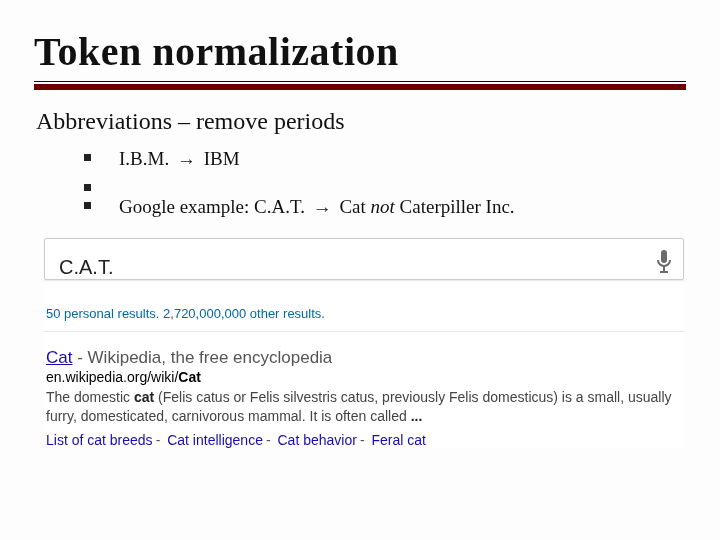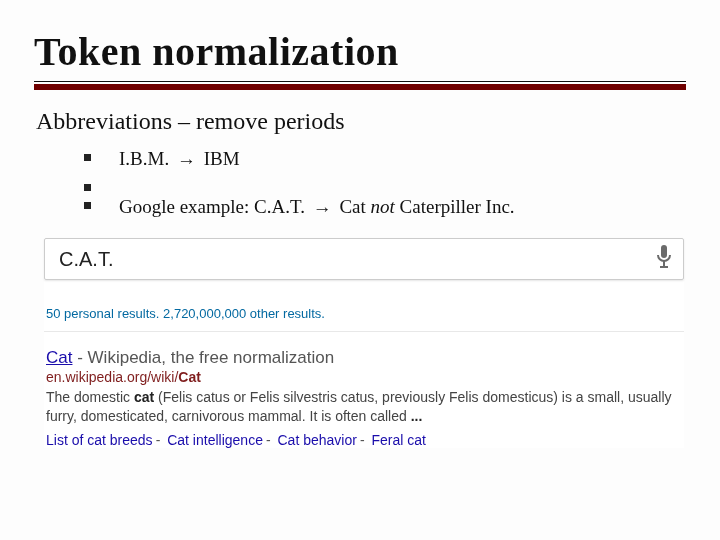--- a/index.html
+++ b/index.html
@@ -18,31 +18,31 @@
   ul.bullets li .sq{width:7px;height:7px;background:#222;margin:9px 12px 0 0;flex:0 0 auto;}
   .arrow{padding:0 3px;}
   .ital{font-style:italic;}
   .shot{
     margin-left:10px;width:640px;background:#fff;
     font-family:Arial,Helvetica,sans-serif;color:#222;
     box-sizing:border-box;
   }
   .sbar{
     border:1px solid #ccc;border-radius:2px;height:40px;
-    display:flex;align-items:center;padding:0 10px 0 14px;
+    display:flex;align-items:flex-end;padding:0 10px 0 14px;
     box-shadow:0 1px 2px rgba(0,0,0,0.1);margin-bottom:26px;
   }
   .sbar-txt{font-size:20px;color:#222;flex:1;}
   .mic{display:inline-block;}
   .stats{font-size:13px;color:#0369a1;margin:0 0 10px 2px;}
   .shot-hr{height:1px;background:#e8e8e8;margin:2px 0 16px 0;}
   .rtitle{font-size:17px;margin:6px 0 0 2px;}
   .rtitle a{color:#1a0dab;text-decoration:underline;}
   .rtitle .src{color:#555;text-decoration:none;}
-  .rurl{font-size:14px;color:#7f1d1d;margin:1px 0 3px 2px;}
+  .rurl{font-size:14px;color:#000000;margin:1px 0 3px 2px;}
   .rurl .b{font-weight:700;}
   .snip{font-size:14px;color:#444;line-height:1.35;margin:0 2px 6px 2px;}
   .snip b{color:#222;}
   .rlinks{font-size:14px;margin-left:2px;}
   .rlinks a{color:#1a0dab;text-decoration:none;}
   .rlinks .dash{color:#555;padding:0 3px;}
 </style>
 </head>
 <body>
 
@@ -88,21 +88,21 @@
           <rect x="8" y="17" width="2" height="5" fill="#6b6b6b"></rect>
           <rect x="5" y="22" width="8" height="2" fill="#6b6b6b"></rect>
         </svg>
       </span>
     </div>
 
     <div class="stats">50 personal results. 2,720,000,000 other results.</div>
     <div class="shot-hr"></div>
 
     <div class="rtitle">
-      <a>Cat</a><span class="src"> - Wikipedia, the free normalization</span>
+      <a>Cat</a><span class="src"> - Wikipedia, the free encyclopedia</span>
     </div>
     <div class="rurl">
       <span>en.wikipedia.org/wiki/</span><span class="b">Cat</span>
     </div>
     <p class="snip">
       <span>The domestic </span><b>cat</b><span> (Felis catus or Felis silvestris catus, previously Felis domesticus) is a small, usually furry, domesticated, carnivorous mammal. It is often called </span><b>...</b>
     </p>
     <div class="rlinks">
       <a>List of cat breeds</a><span class="dash">-</span>
       <a>Cat intelligence</a><span class="dash">-</span>

